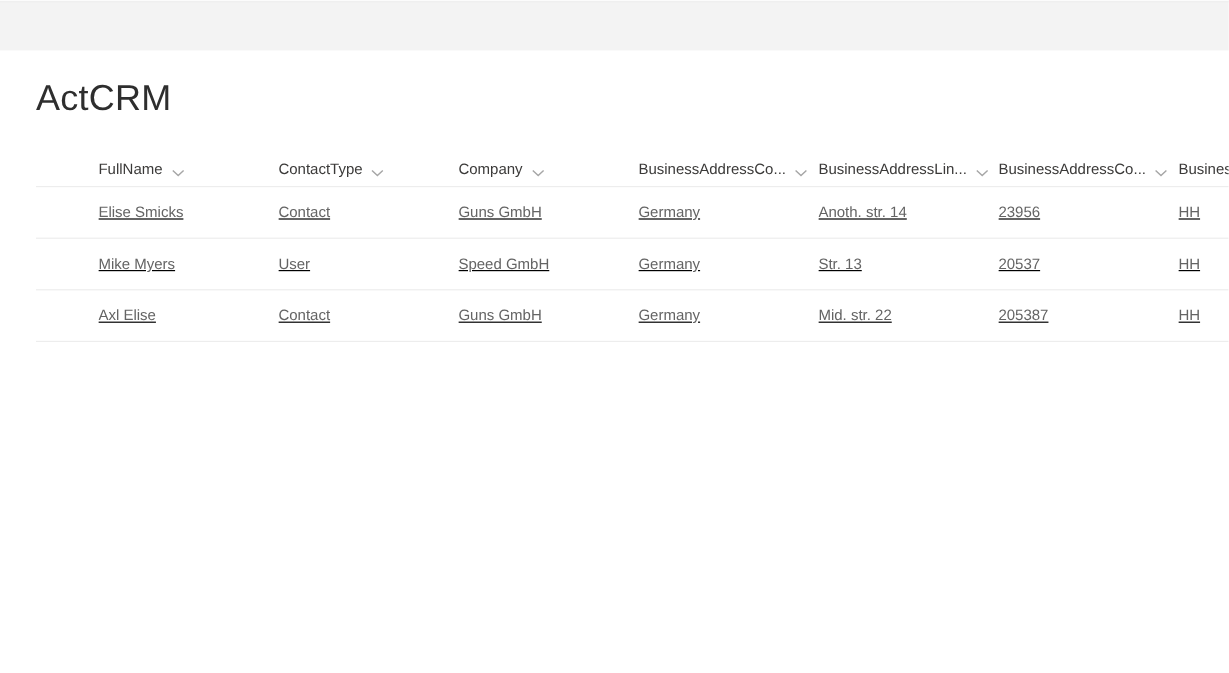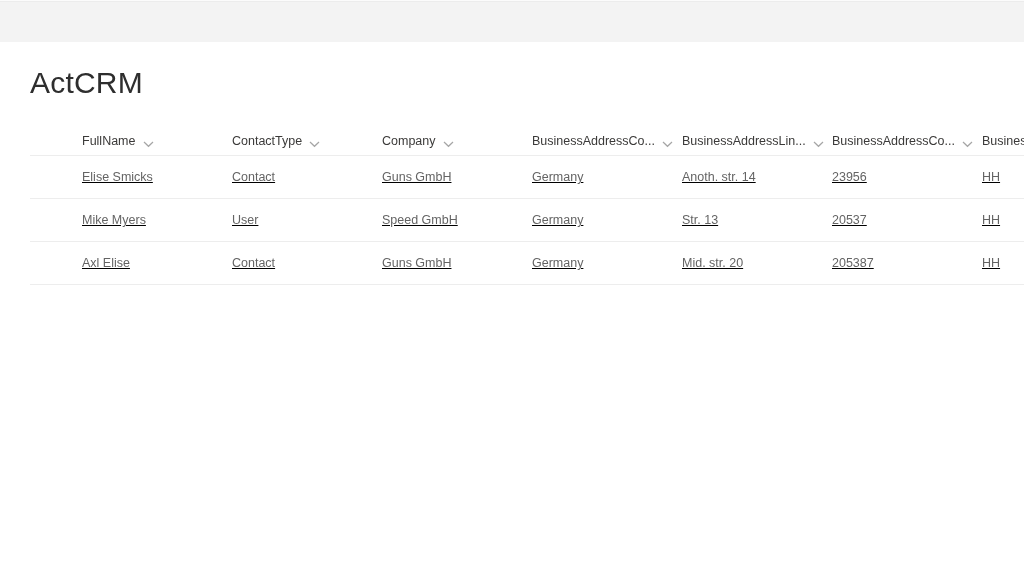--- a/index.html
+++ b/index.html
@@ -142,18 +142,18 @@
     <div class="cell">Str. 13</div>
     <div class="cell">20537</div>
     <div class="cell">HH</div>
   </div>
 
   <div class="grid-row">
     <div class="cell">Axl Elise</div>
     <div class="cell">Contact</div>
     <div class="cell">Guns GmbH</div>
     <div class="cell">Germany</div>
-    <div class="cell">Mid. str. 20</div>
+    <div class="cell">Mid. str. 22</div>
     <div class="cell">205387</div>
     <div class="cell">HH</div>
   </div>
 
 </div>
 
 </body></html>

